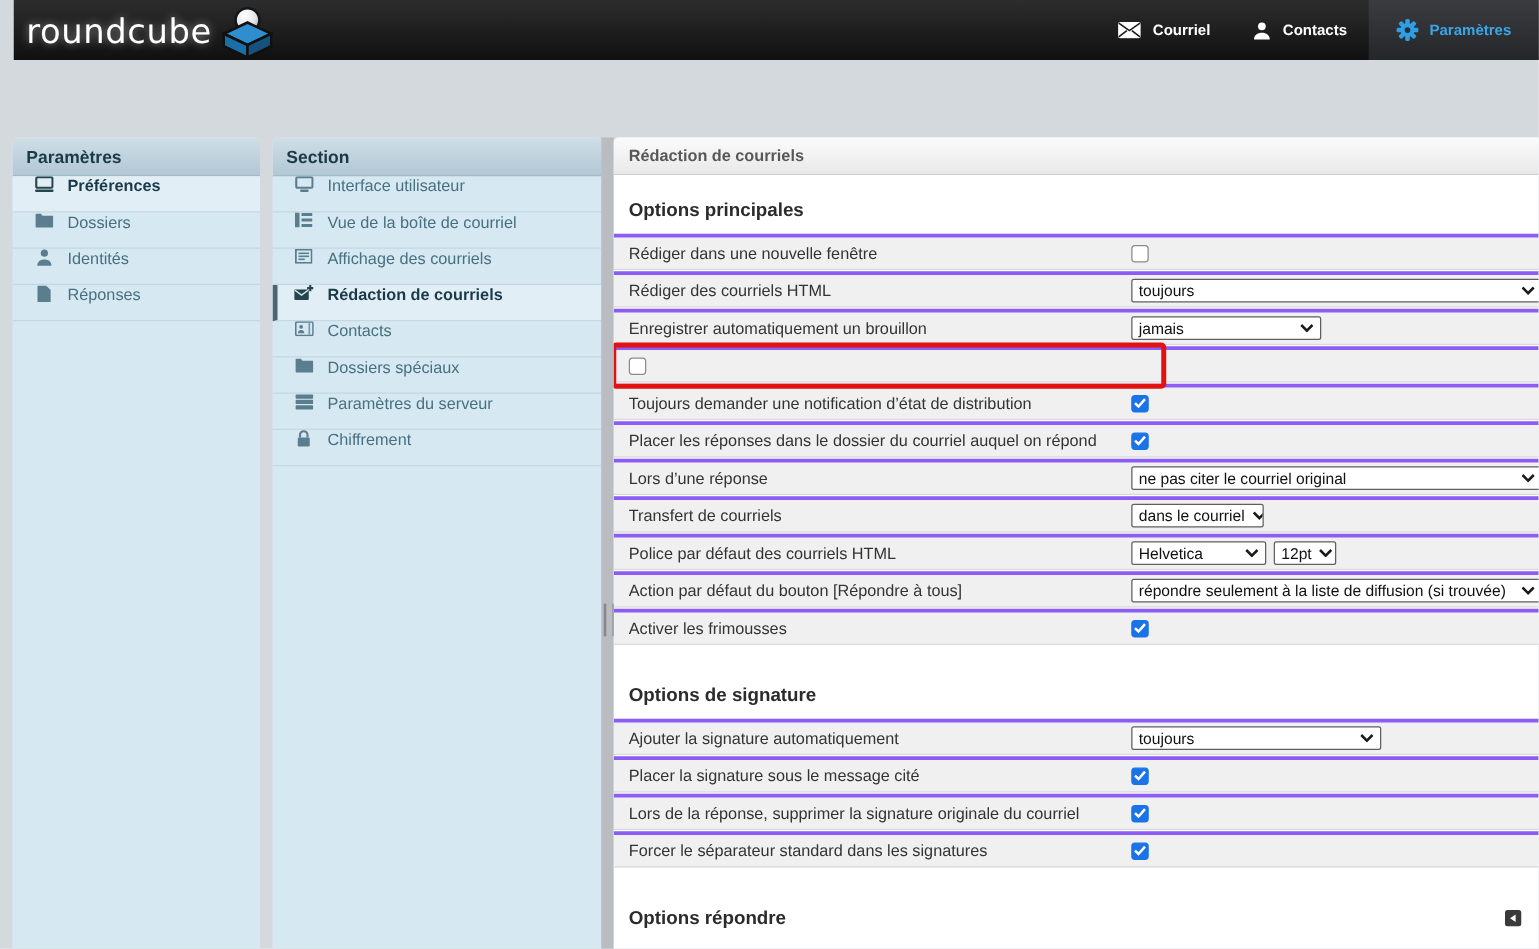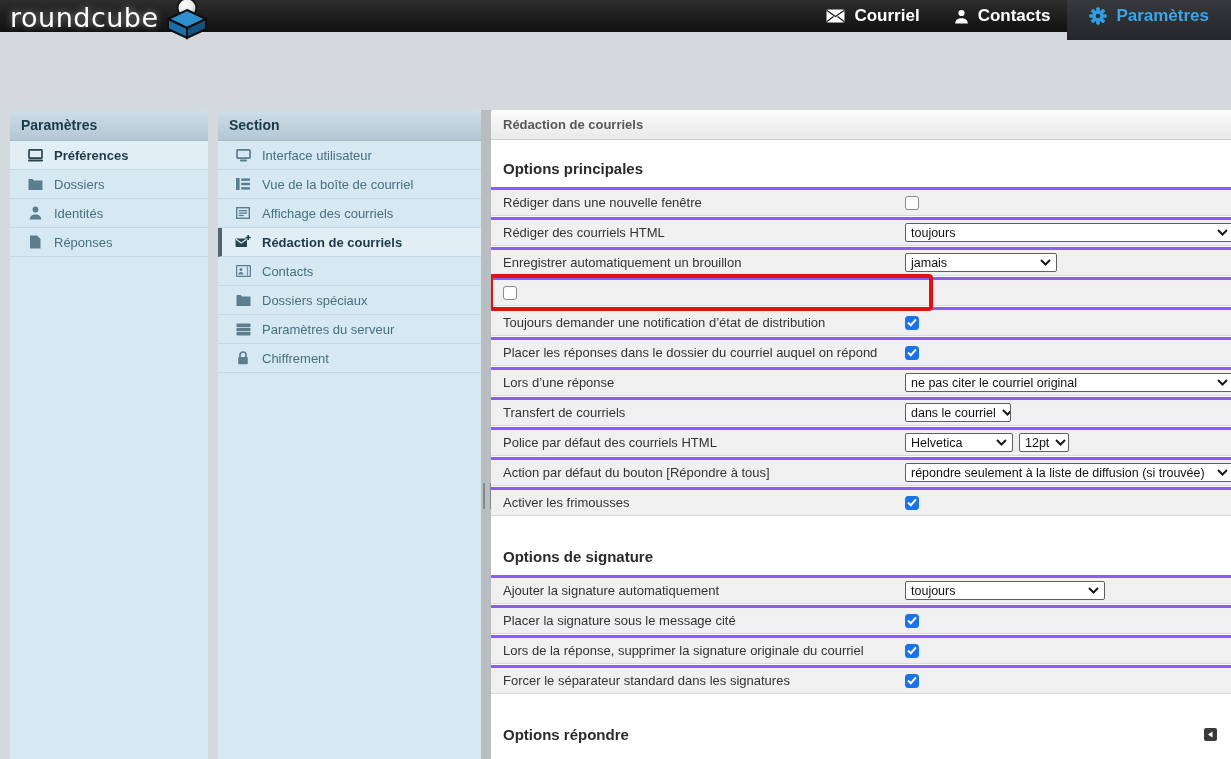--- a/index.html
+++ b/index.html
@@ -1,39 +1,39 @@
 <!DOCTYPE html>
 <html><head>
 <meta charset="utf-8">
 <style>
   html,body{margin:0;padding:0;}
   body{
     width:1231px;height:759px;position:relative;overflow:hidden;
     background:#d4d9de;font-family:"Liberation Sans",sans-serif;cursor:default;
   }
   
-  .topbar{position:absolute;top:0;left:0;right:0;height:32px;
+  .topbar{position:absolute;top:0;left:11px;right:0;height:48px;
     background:linear-gradient(#2d2d2d,#101010);display:flex;align-items:center;z-index:5;}
   .logo{display:flex;align-items:flex-end;gap:5px;padding-left:10px;height:48px;}
   .logo-text{color:#fff;font-size:27px;line-height:44px;letter-spacing:.5px;
     font-family:"DejaVu Sans",sans-serif;text-shadow:0 0 7px rgba(255,255,255,.5);}
   .logo-cube{display:flex;align-items:flex-end;height:48px;}
   .topnav{margin-left:auto;display:flex;align-items:stretch;height:48px;}
   .topnav-item{display:flex;align-items:center;gap:9px;color:#fff;font-weight:bold;
-    font-size:17px;padding:0 17px;cursor:pointer;}
+    font-size:12px;padding:0 17px;cursor:pointer;}
   .topnav-item.active{background:linear-gradient(#3b3c3f,#252629);color:#3aa6e8;padding:0 22px;}
   
   .panel{position:absolute;top:110px;bottom:0;background:#d6e8f1;
     border-radius:4px 4px 0 0;overflow:hidden;}
   #settings-panel{left:10px;width:198px;}
   #section-panel{left:218px;width:263px;}
   .panel-header{height:30px;line-height:30px;padding-left:11px;font-size:14px;font-weight:bold;
     color:#1b3a47;background:linear-gradient(#cedee7,#b2c8d4);border-bottom:1px solid #a3bac7;}
   .panel-list{list-style:none;margin:0;padding:0;}
-  .panel-item{display:flex;align-items:center;height:28px;border-bottom:1px solid #c3d8e2;
+  .panel-item{display:flex;align-items:flex-start;height:28px;border-bottom:1px solid #c3d8e2;
     color:#477080;font-size:13px;cursor:pointer;padding-left:16px;gap:10px;}
   .panel-item .icon{width:18px;display:flex;justify-content:center;align-items:center;color:#5b7e8f;}
   .panel-item.selected{background:#e1eef5;color:#1b3a47;font-weight:bold;}
   .panel-item.selected .icon{color:#27454f;}
   #section-panel .panel-item.selected{border-left:4px solid #4d656f;padding-left:12px;}
   
   .splitter{position:absolute;left:481px;width:10px;top:110px;bottom:0;background:#b9bdc2;cursor:col-resize;}
   .grip{position:absolute;top:373px;left:2px;width:5px;height:26px;
     border-left:2px solid #83878c;border-right:2px solid #83878c;}
   

